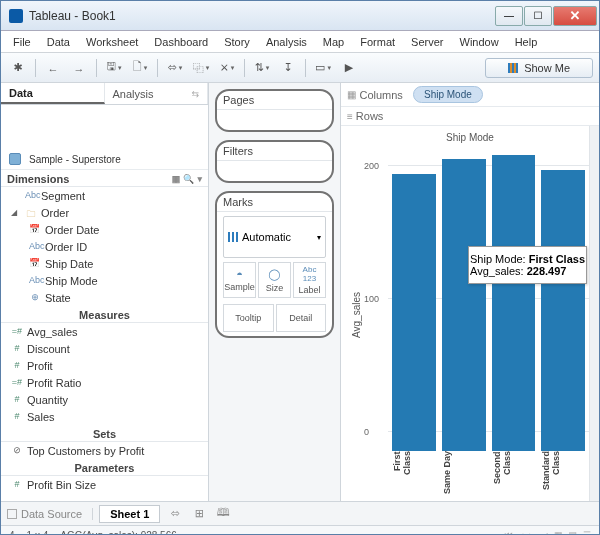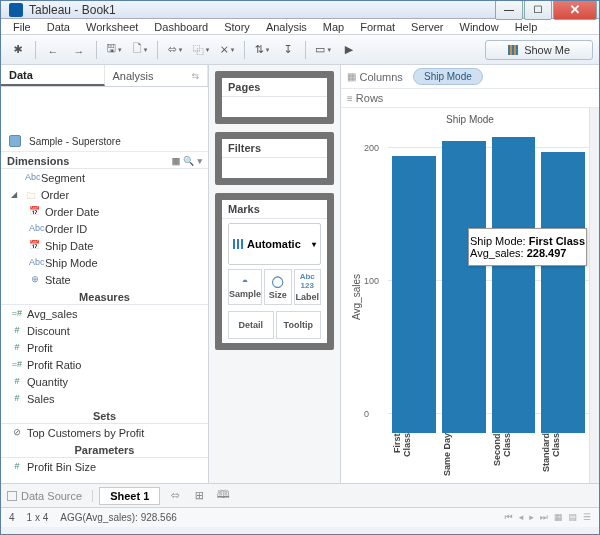--- a/index.html
+++ b/index.html
@@ -1,28 +1,28 @@
 <!DOCTYPE html>
 <html><head>
 <meta charset="utf-8">
 <style>
   * { box-sizing: border-box; margin: 0; padding: 0; font-family: "Segoe UI", Tahoma, sans-serif; }
   body { width: 600px; height: 535px; overflow: hidden; background: #eef2f6; border: 1px solid #5a7fa8; }
   
   
-  .titlebar { height: 18px; background: linear-gradient(#f0f5fb, #d9e5f2); display: flex; align-items: center; padding: 0 2px 0 8px; border-bottom: 1px solid #aab; }
+  .titlebar { height: 30px; background: linear-gradient(#f0f5fb, #d9e5f2); display: flex; align-items: center; padding: 0 2px 0 8px; border-bottom: 1px solid #aab; }
   .titlebar .icon { width: 14px; height: 14px; background: #0b5aa6; border-radius: 2px; margin-right: 6px; }
   .titlebar .title { font-size: 12px; color: #333; flex: 1; }
   .winbtns { display: flex; gap: 1px; }
   .winbtn { width: 28px; height: 20px; border: 1px solid #8aa; background: linear-gradient(#f5f8fb,#e0e8f0); display:flex; align-items:center; justify-content:center; font-size: 10px; border-radius: 2px;}
   .winbtn.close { background: linear-gradient(#e77a70,#d64d42); color: #fff; width: 44px; }
   .winbtn.close span { font-size: 13px; font-weight: bold; }
   
   
-  .menubar { height: 16px; background: #fff; border-bottom: 1px solid #d0d5da; display: flex; align-items: center; padding: 0 6px; gap: 4px; }
+  .menubar { height: 22px; background: #fff; border-bottom: 1px solid #d0d5da; display: flex; align-items: center; padding: 0 6px; gap: 4px; }
   .menubar span { font-size: 11px; color: #333; padding: 2px 6px; cursor: default; }
   
   
   .toolbar { height: 30px; background: linear-gradient(#fafcfe,#e8eef4); border-bottom: 1px solid #cfd5db; display: flex; align-items: center; padding: 0 6px; gap: 4px; }
   .tbtn { width: 22px; height: 22px; border: 1px solid transparent; display:flex;align-items:center;justify-content:center; font-size: 11px; color:#555; border-radius:2px;}
   .tbtn.dd::after { content: "▾"; font-size: 7px; margin-left: 2px; color:#666; }
   .sep { width:1px; height:18px; background:#c0c8d0; margin: 0 2px; }
   .showme { margin-left: auto; border: 1px solid #b0c0d0; background: linear-gradient(#fdfefe,#e6edf4); border-radius: 3px; padding: 3px 22px; display:flex; align-items:center; gap:6px; font-size: 11px; color:#333;}
   .showme .ic { display:inline-block; width:10px; height:10px; background: repeating-linear-gradient(90deg,#2d7cbd 0 2px,#d98c2c 2px 4px,#2d7cbd 4px 6px,#d98c2c 6px 8px);}
   
@@ -42,21 +42,21 @@
   .titem { display:flex; align-items:center; padding: 1px 4px 1px 10px; gap: 4px; white-space:nowrap; height:17px;}
   .titem.l2 { padding-left: 28px; }
   .ticon { width:12px; height:11px; font-size:9px; color:#6a8fb5; text-align:center; display:inline-block;}
   .ticon.folder{ color:#cfa757;}
   .ticon.num { color:#4e8a70; }
   .ticon.set { color:#666;}
   .exp { width:10px; font-size:8px; color:#666; }
   
   
   .midpane { width: 132px; background:#f4f6f8; border-right: 1px solid #cfd5db; padding: 6px; display:flex; flex-direction:column; gap:8px;}
-  .card { background:#fff; border:7px solid #737373; border-radius:2px;font-weight:bold; }
+  .card { background:#fff; border:2px solid #737373; border-radius:14px; }
   .card .chdr { font-size:11px; padding: 3px 6px; color:#444; border-bottom:1px solid #e2e6ea;}
   .card .cbody { min-height: 20px; padding: 4px 6px; }
   .marks-sel { display:flex; align-items:center; gap:4px; border:1px solid #ccd1d6; padding:14px 4px; font-size:11px; border-radius:2px;}
   .marks-sel .mi{ width:10px; height:10px; background: repeating-linear-gradient(90deg,#2d7cbd 0 2px, transparent 2px 4px);}
   .markgrid { display:grid; grid-template-columns: repeat(3,1fr); gap:2px; margin-top:4px;}
   .mcell { border:1px solid #d4d9de; text-align:center; padding:3px 0; font-size:9px; color:#555; height:36px; display:flex; flex-direction:column; align-items:center; justify-content:center; gap:2px;}
   .mcell.sm{height:28px;}
   .mcell .mic{ font-size:11px; color:#5a8cb8;}
   
   
@@ -274,24 +274,24 @@
               <span class="mic">◯</span>
               <span>Size</span>
             </div>
           <div class="mcell">
               <span class="mic" style="font-size:8px">Abc<br>123</span>
               <span>Label</span>
             </div>
         </div>
         <div class="markgrid" style="grid-template-columns:repeat(2,1fr);margin-top:6px;">
           <div class="mcell sm">
+              <span>Tooltip</span>
+            </div>
+          <div class="mcell sm">
               <span>Detail</span>
-            </div>
-          <div class="mcell sm">
-              <span>Tooltip</span>
             </div>
         </div>
       </div>
     </div>
   </div>
 
   <div class="vizpane">
     <div class="shelfrow">
       <div class="shelflbl">
           <span class="si">▦</span>

